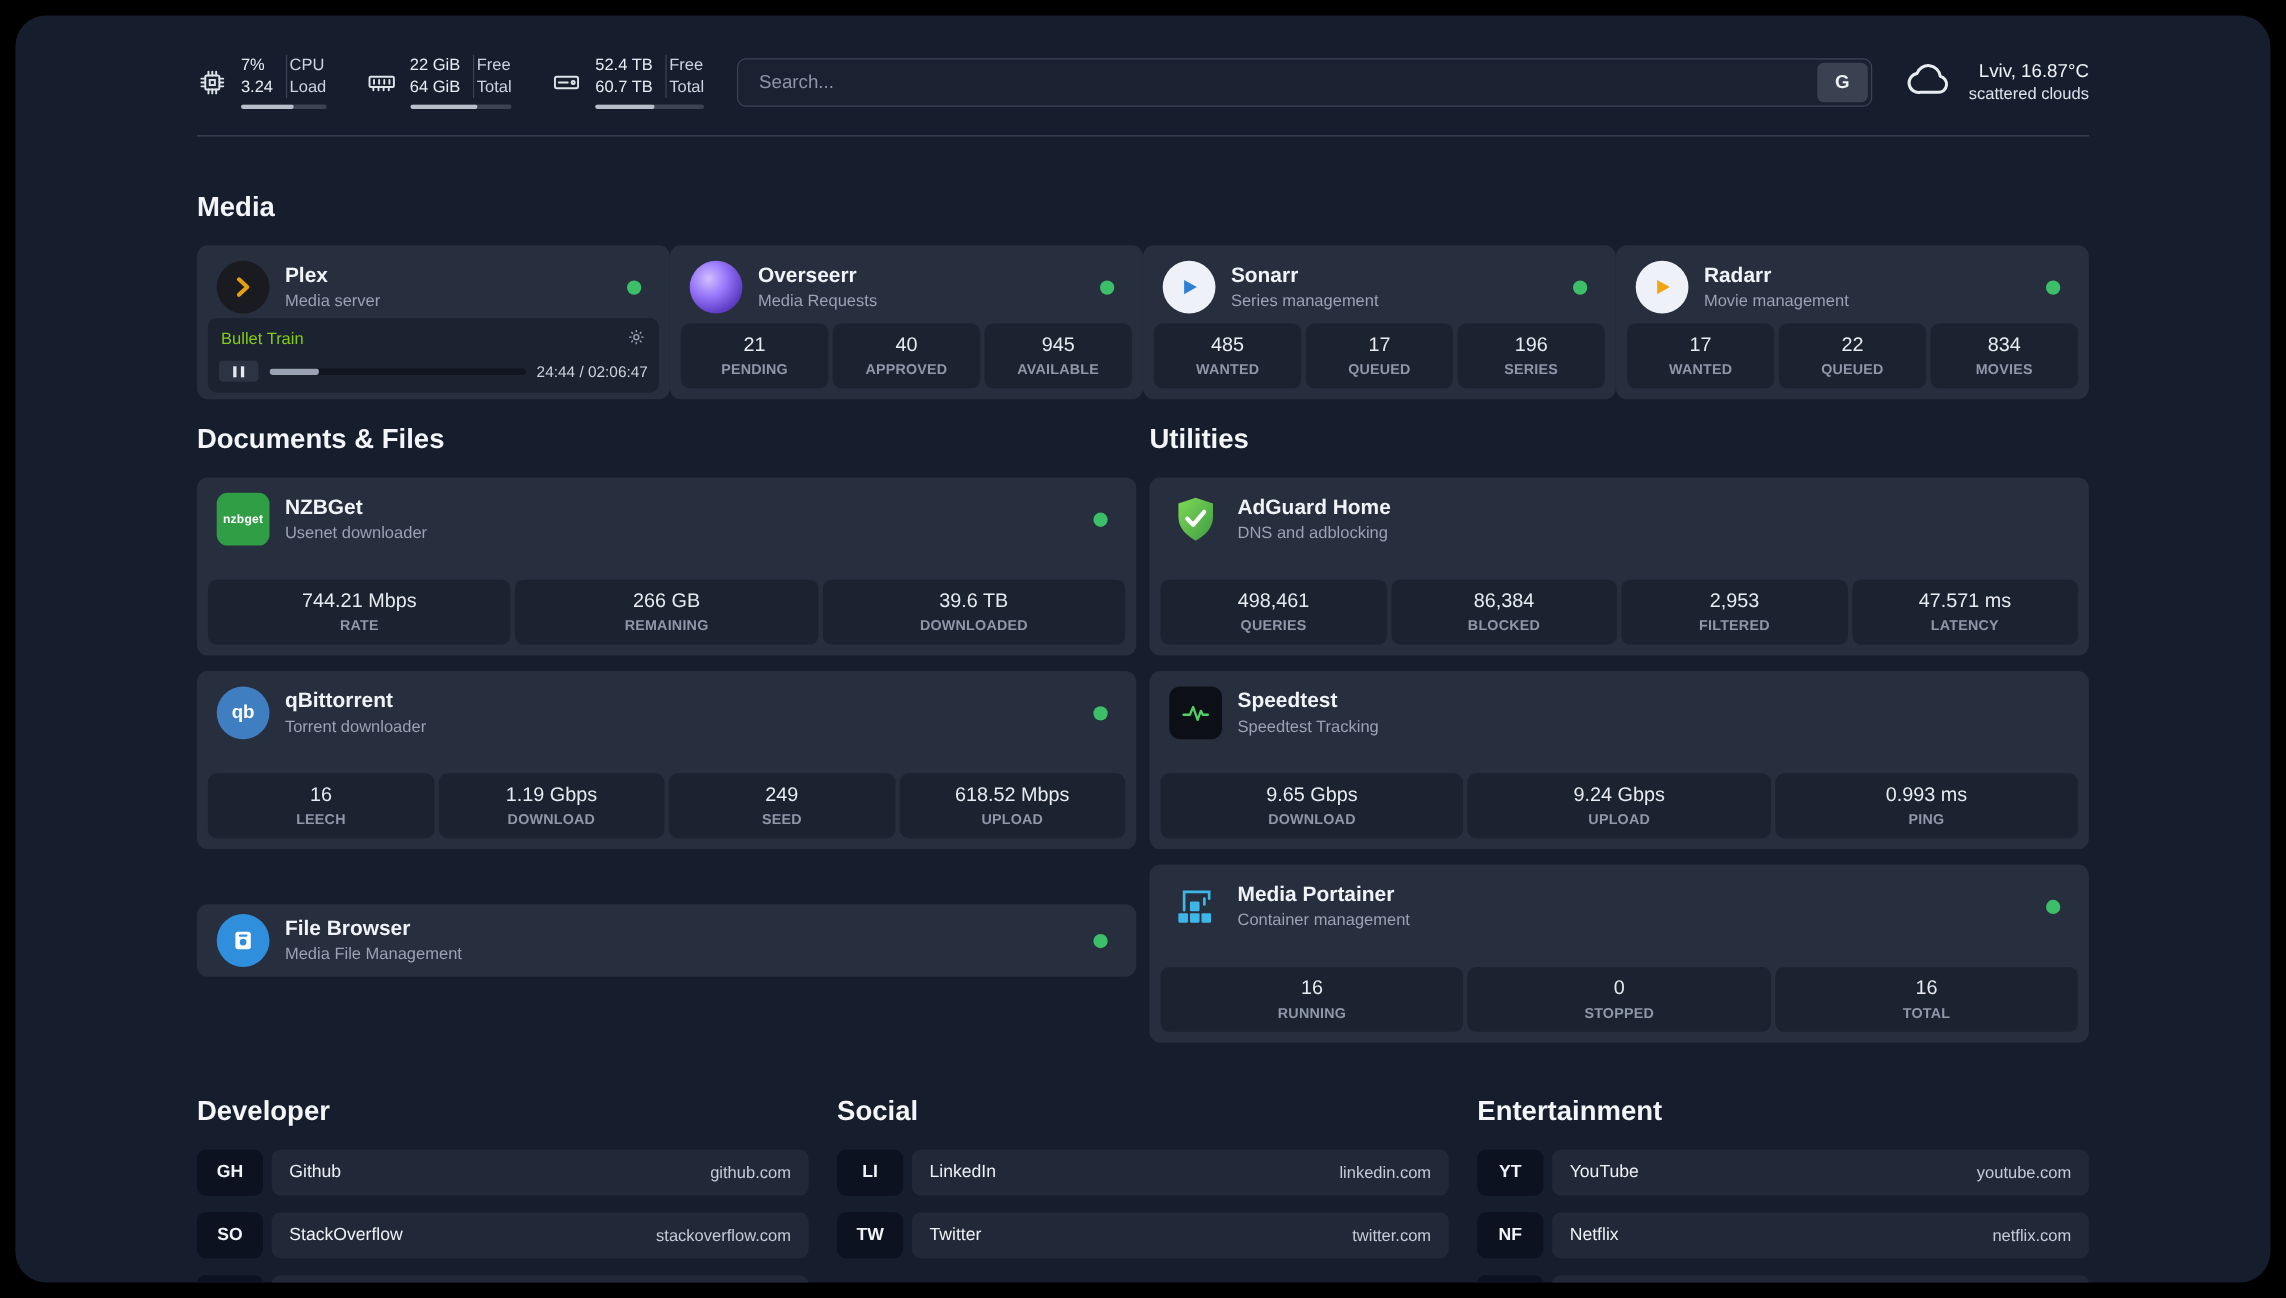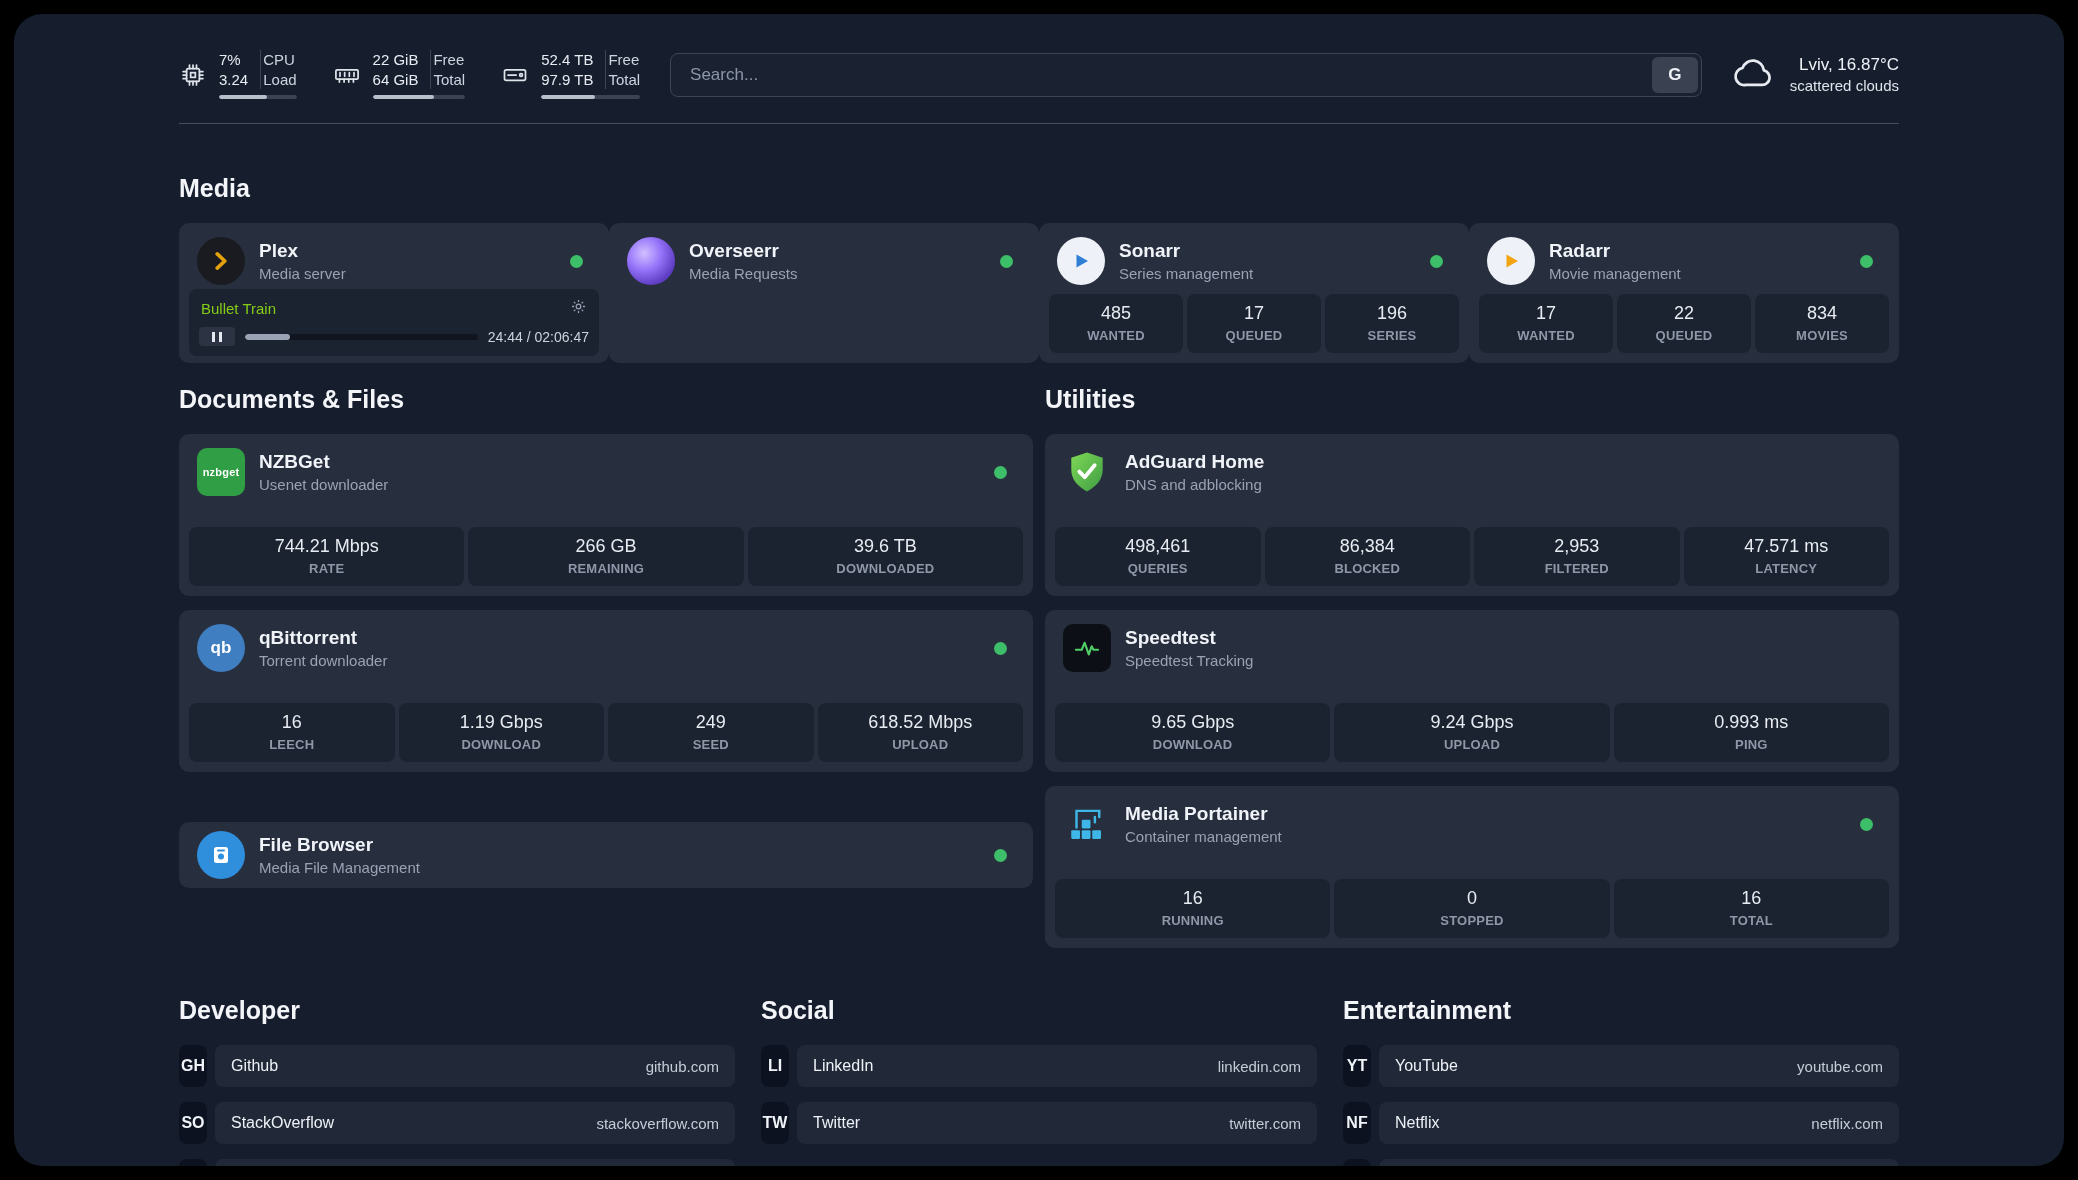--- a/index.html
+++ b/index.html
@@ -92,21 +92,21 @@
   .col-cards { display: flex; flex-direction: column; gap: 14px; margin-top: 20px; }
   .col-cards .card.tall { height: 162px; }
   .card.compact { padding: 7px 10px; margin-top: 36px; }
   .card.compact .card-head { padding: 2px 8px; }
 
   
   .bookmarks { display: flex; gap: 26px; margin-top: 48px; padding-bottom: 30px; }
   .bm-group { flex: 1; min-width: 0; }
   .bm-list { display: flex; flex-direction: column; gap: 15px; margin-top: 20px; }
   .bm-row { display: flex; align-items: center; gap: 8px; cursor: pointer; }
-  .bm-icon { width: 28px; height: 42px; flex: none; background: #0c1220; border-radius: 8px;
+  .bm-icon { width: 60px; height: 42px; flex: none; background: #0c1220; border-radius: 8px;
     color: #f0f3f8; font-size: 16px; font-weight: 700; display: flex; align-items: center; justify-content: center; }
   .bm-bar { flex: 1; height: 42px; background: #212938; border-radius: 8px;
     display: flex; align-items: center; justify-content: space-between; padding: 0 16px; }
   .bm-name { font-size: 16px; color: #eef1f6; }
   .bm-url { font-size: 15px; color: #c5ccd8; }
 </style>
 </head>
 <body>
 
 <div class="dashboard">
@@ -176,21 +176,21 @@
                   <rect x="3" y="7.5" width="18" height="9" rx="1.5"></rect>
                   <circle cx="17.2" cy="12" r="1.2"></circle>
                   <path d="M6 12h7"></path>
                 </g>
               </svg>
           </span>
           <div class="metric-body">
             <div class="metric-rows">
               <div class="m-values">
                 <span>52.4 TB</span>
-                <span>97.9 TB</span>
+                <span>60.7 TB</span>
               </div>
               <div class="m-labels">
                 <span>Free</span>
                 <span>Total</span>
               </div>
             </div>
             <div class="m-bar">
                 <div class="m-fill" style="width: 54%;"></div>
               </div>
           </div>
@@ -261,20 +261,34 @@
 
         <div class="card">
           <div class="card-head">
             <div class="app-icon overseerr-bg"></div>
             <div class="app-text">
               <div class="app-name">Overseerr</div>
               <div class="app-sub">Media Requests</div>
             </div>
             <span class="status-dot"></span>
           </div>
+          <div class="stats">
+              <div class="stat">
+         <div class="stat-value">21</div>
+         <div class="stat-label">PENDING</div>
+       </div>
+              <div class="stat">
+         <div class="stat-value">40</div>
+         <div class="stat-label">APPROVED</div>
+       </div>
+              <div class="stat">
+         <div class="stat-value">945</div>
+         <div class="stat-label">AVAILABLE</div>
+       </div>
+            </div>
         </div>
 
         <div class="card">
           <div class="card-head">
             <div class="app-icon sonarr-bg">
               <svg viewBox="0 0 24 24" width="24" height="24">
                   <path d="M7.5 5.5L19 12 7.5 18.5z" fill="#2f7fd6"></path>
                 </svg>
             </div>
             <div class="app-text">

